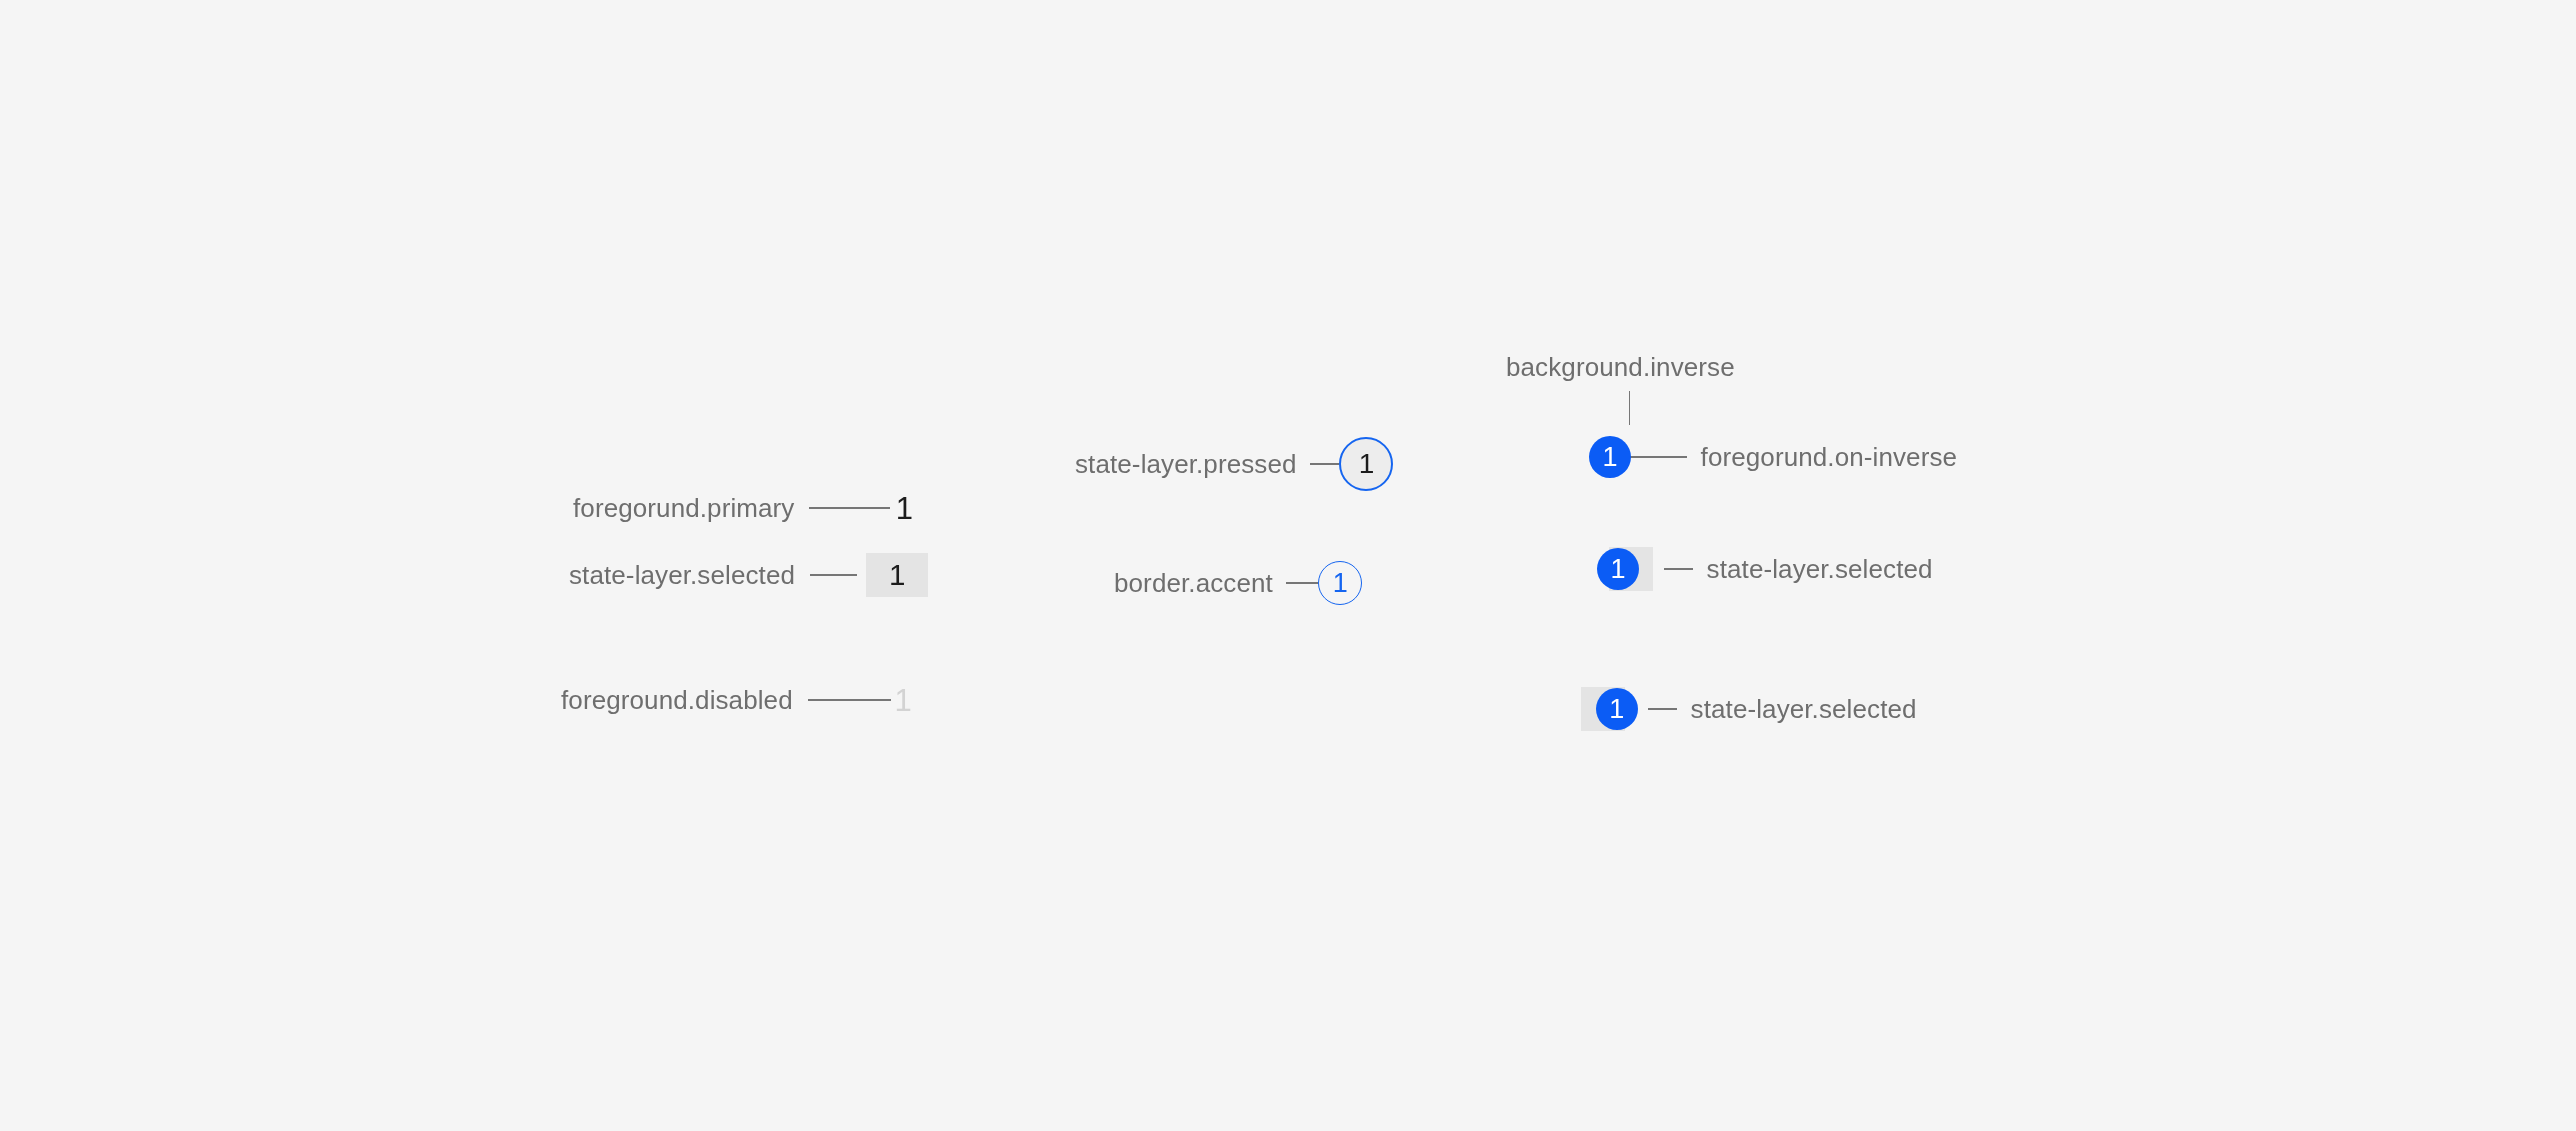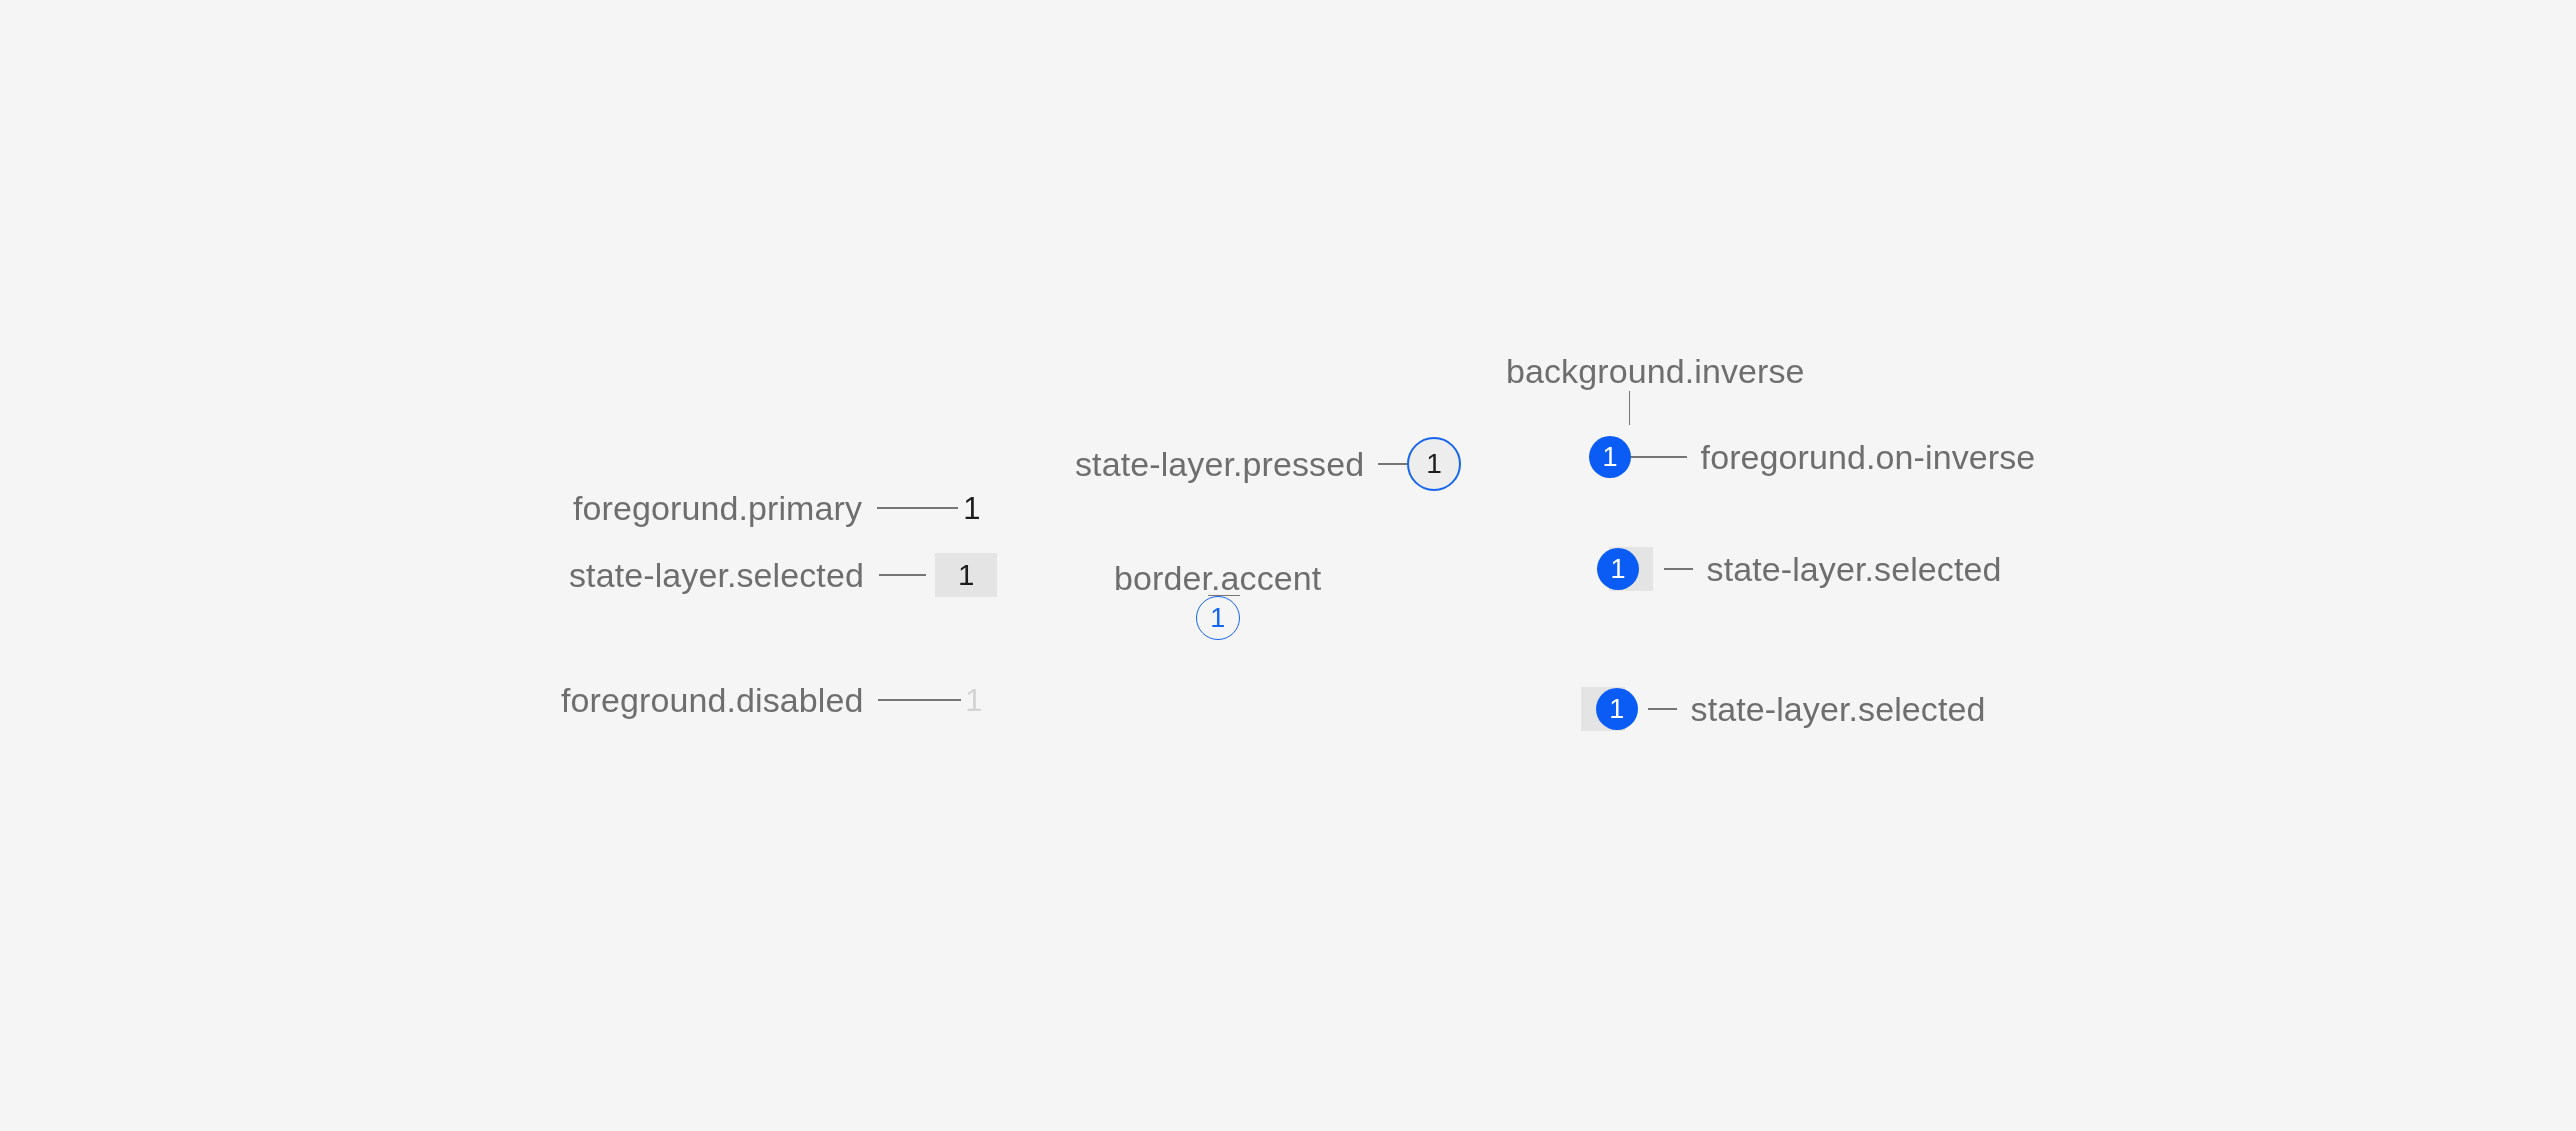--- a/index.html
+++ b/index.html
@@ -23,21 +23,21 @@
 
   
   .anno {
     position: absolute;
     display: flex;
     align-items: center;
     white-space: nowrap;
   }
 
   .label {
-    font-size: 34px;
+    font-size: 26px;
     line-height: 1;
     color: #6e6e6e;
     letter-spacing: 0.1px;
   }
 
   .leader {
     height: 1.3px;
     background: #767676;
     flex: none;
   }
@@ -175,21 +175,21 @@
   </div>
 
   <div class="anno" style="left:1051px; top:437px;margin-left:24px;">
     <span class="label">state-layer.pressed</span>
     <span class="leader" style="width:29.5px; margin-left:13.4px; margin-right:0px;"></span>
     <span class="chip chip-ring">
       <span class="numeral">1</span>
     </span>
   </div>
 
-  <div class="anno" style="left:1114px; top:561px;flex-direction:column;">
+  <div class="anno" style="left:1114px; top:561px;">
     <span class="label">border.accent</span>
     <span class="leader" style="width:32px; margin-left:13.4px; margin-right:0px;"></span>
     <span class="chip chip-outline">
       <span class="numeral">1</span>
     </span>
   </div>
 
   <div class="anno" style="left:1506px; top:354px;">
     <span class="label">background.inverse</span>
   </div>

